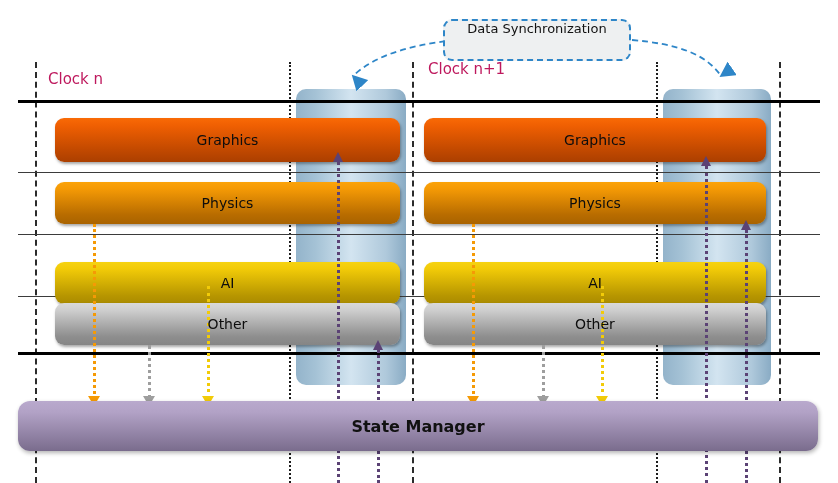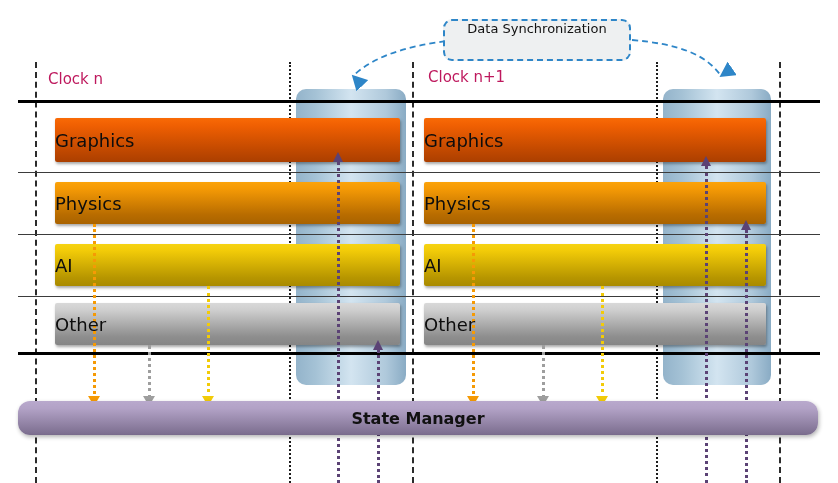--- a/index.html
+++ b/index.html
@@ -11,26 +11,26 @@
   .vline.dotted{border-left-style:dotted;border-left-width:2px;}
   .hline{position:absolute;left:18px;right:18px;height:0;border-top:1px solid #3b3b3b;}
   .hline.thick{border-top:3px solid #000;}
 
   
   .sync-col{position:absolute;border-radius:10px;
     background:linear-gradient(to right,#8aadc6 0%,#9dbdd2 18%,#cfe2ef 50%,#a8c4d8 82%,#7fa4bf 100%);
     opacity:.92;}
 
   
-  .bar{position:absolute;border-radius:2px;display:flex;align-items:center;justify-content:flex-start;
-       font-size:18px;color:#0d0d0d;box-shadow:1px 2px 3px rgba(0,0,0,.35);}
+  .bar{position:absolute;border-radius:9px;display:flex;align-items:center;justify-content:center;
+       font-size:14px;color:#0d0d0d;box-shadow:1px 2px 3px rgba(0,0,0,.35);}
   .bar span{position:relative;z-index:3;}
   .bar.graphics{background:linear-gradient(to bottom,#f96a06 0%,#ef5f02 18%,#c24900 72%,#ab3f00 100%);}
   .bar.physics{background:linear-gradient(to bottom,#fba30a 0%,#f59a05 16%,#b86c00 78%,#a96300 100%);}
-  .bar.ai{background:linear-gradient(to bottom,#f6d312 0%,#f2cb08 16%,#b79600 80%,#a98a00 100%);}
+  .bar.ai{background:linear-gradient(to bottom,#f6d312 0%,#f2cb08 16%,#b79600 80%,#a98a00 100%);margin-top:18px;}
   .bar.other{background:linear-gradient(to bottom,#d9d9d9 0%,#cfcfcf 16%,#8e8e8e 80%,#858585 100%);}
 
   
   .state-manager{position:absolute;border-radius:12px;display:flex;align-items:center;justify-content:center;
     font-size:16px;font-weight:bold;color:#111;
     background:linear-gradient(to bottom,#b9a9cd 0%,#b2a2c6 22%,#7d6f90 96%,#786a8b 100%);
     box-shadow:1px 2px 4px rgba(0,0,0,.3);}
 
   
   .sync-label{position:absolute;display:flex;align-items:flex-start;justify-content:center;
@@ -60,21 +60,21 @@
   <div class="sync-col" style="left:296px;top:89px;width:110px;height:296px;"></div>
   <div class="sync-col" style="left:663px;top:89px;width:108px;height:296px;"></div>
 
   <div class="hline thick" style="top:100px;"></div>
   <div class="hline" style="top:172px;"></div>
   <div class="hline" style="top:234px;"></div>
   <div class="hline" style="top:296px;"></div>
   <div class="hline thick" style="top:352px;"></div>
 
   <div class="clock-label" style="left:48px;top:70px;">Clock n</div>
-  <div class="clock-label" style="left:428px;top:68px;">Clock n+1</div>
+  <div class="clock-label" style="left:428px;top:60px;">Clock n+1</div>
 
   <div class="bar graphics" style="left:55px;top:118px;width:345px;height:44px;">
     <span>Graphics</span>
     </div>
   <div class="bar physics" style="left:55px;top:182px;width:345px;height:42px;">
     <span>Physics</span>
     </div>
   <div class="bar ai" style="left:55px;top:244px;width:345px;height:42px;">
     <span>AI</span>
     </div>
@@ -118,21 +118,21 @@
 
   <div class="flow down" style="left:377px;top:350px;height:133px;border-left-color:#5b4275;"></div>
   <div class="arrow up" style="left:373px;top:340px;border-bottom:10px solid #5b4275;"></div>
 
   <div class="flow down" style="left:705px;top:166px;height:317px;border-left-color:#5b4275;"></div>
   <div class="arrow up" style="left:701px;top:156px;border-bottom:10px solid #5b4275;"></div>
 
   <div class="flow down" style="left:745px;top:230px;height:253px;border-left-color:#5b4275;"></div>
   <div class="arrow up" style="left:741px;top:220px;border-bottom:10px solid #5b4275;"></div>
 
-  <div class="state-manager" style="left:18px;top:401px;width:800px;height:34px;">
+  <div class="state-manager" style="left:18px;top:401px;width:800px;height:50px;">
     <span>State Manager</span>
   </div>
 
   <svg class="overlay" viewBox="0 0 838 483">
     <defs>
       <marker id="bluehead" markerWidth="9" markerHeight="9" refX="4.5" refY="7.5" orient="auto">
         <path d="M0,0 L9,0 L4.5,8.5 Z" fill="#2e86c8"></path>
       </marker>
     </defs>
     <path d="M455,40 C420,44 378,52 353,76" fill="none" stroke="#2e86c8" stroke-width="1.8" stroke-dasharray="6,4" marker-end="url(#bluehead)"></path>

